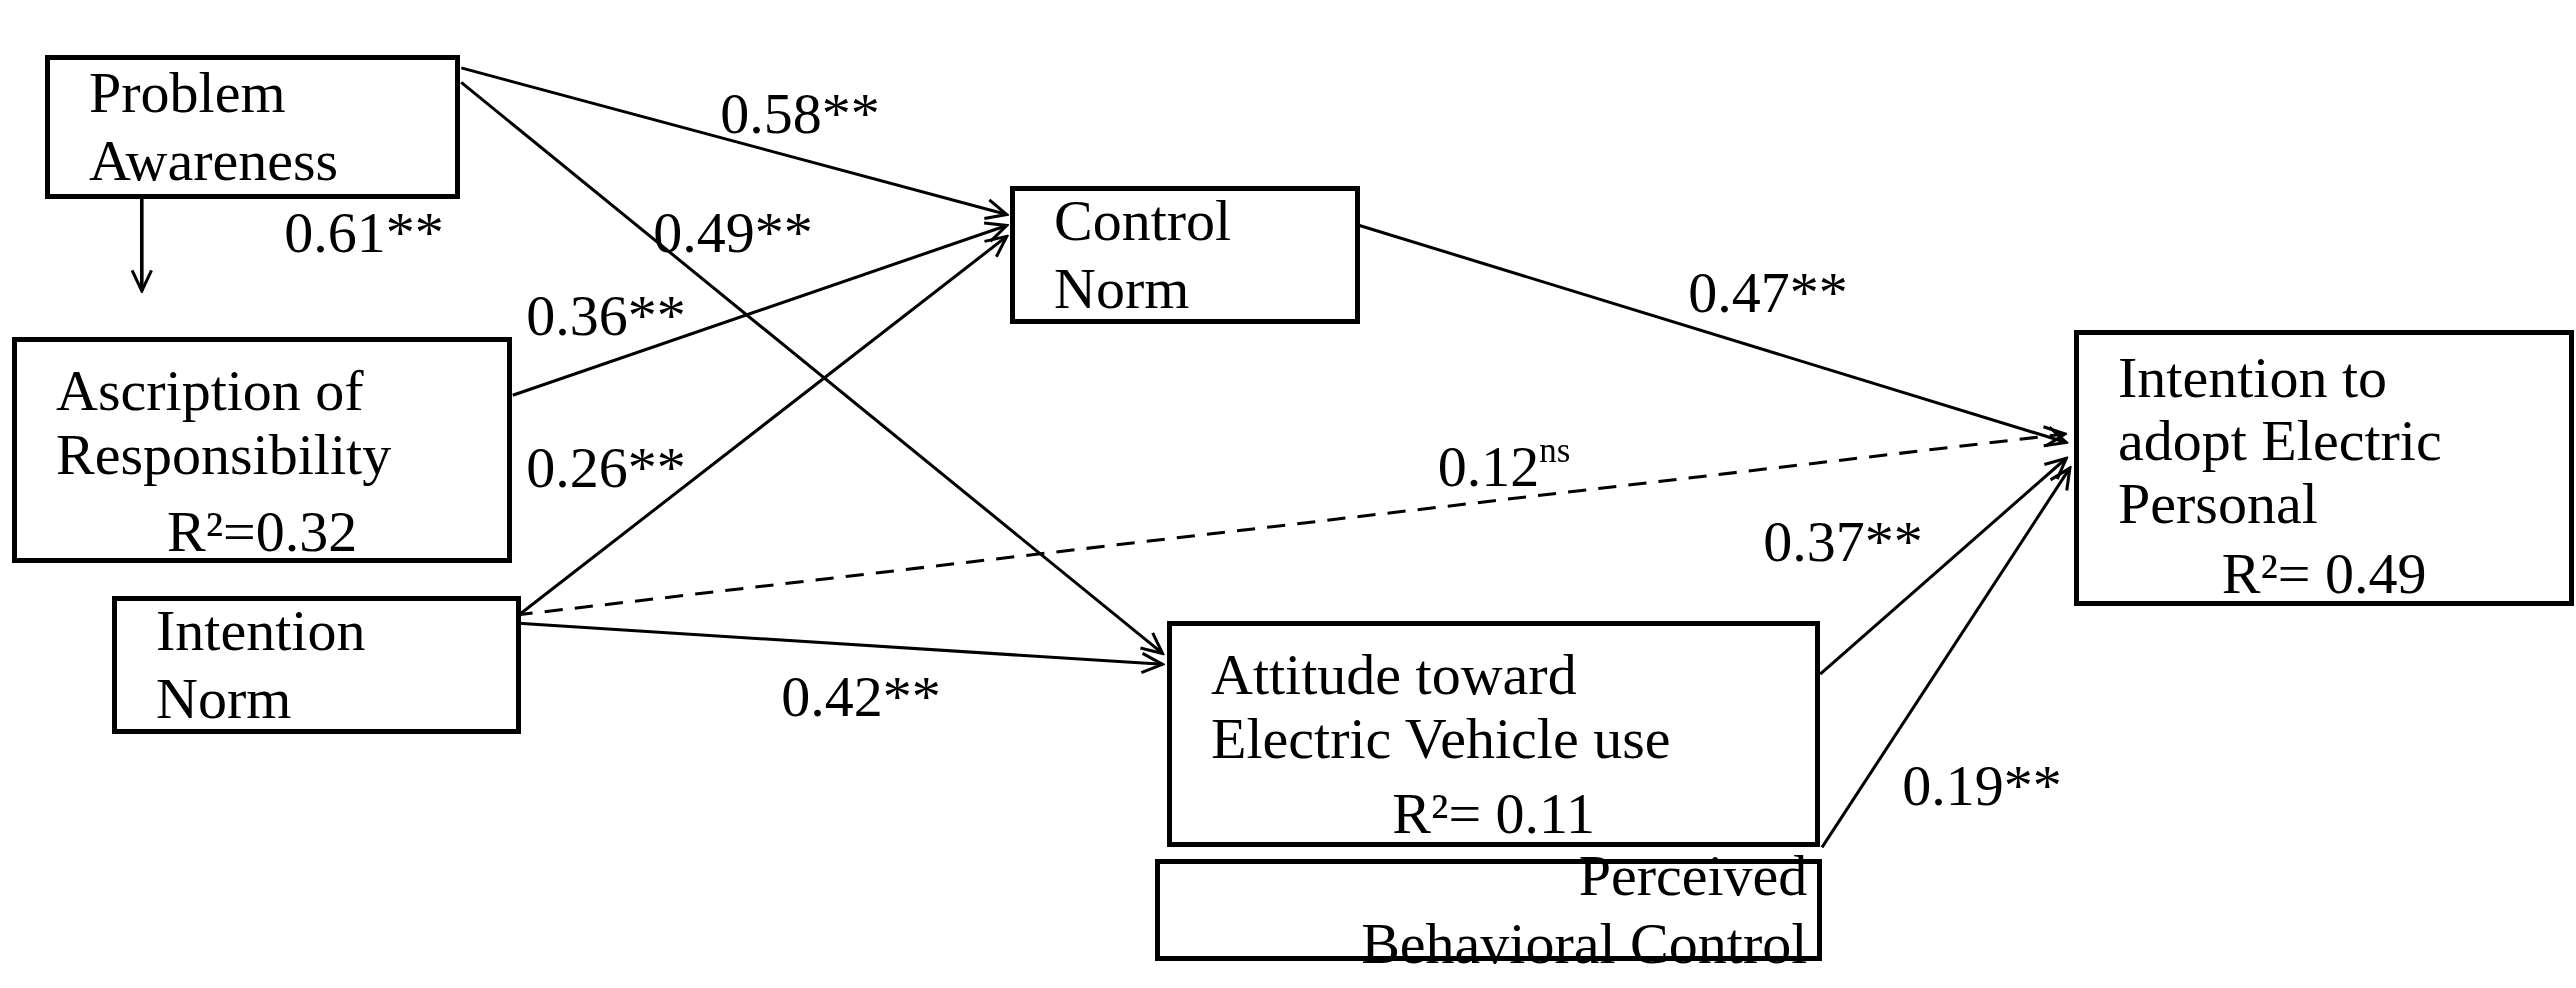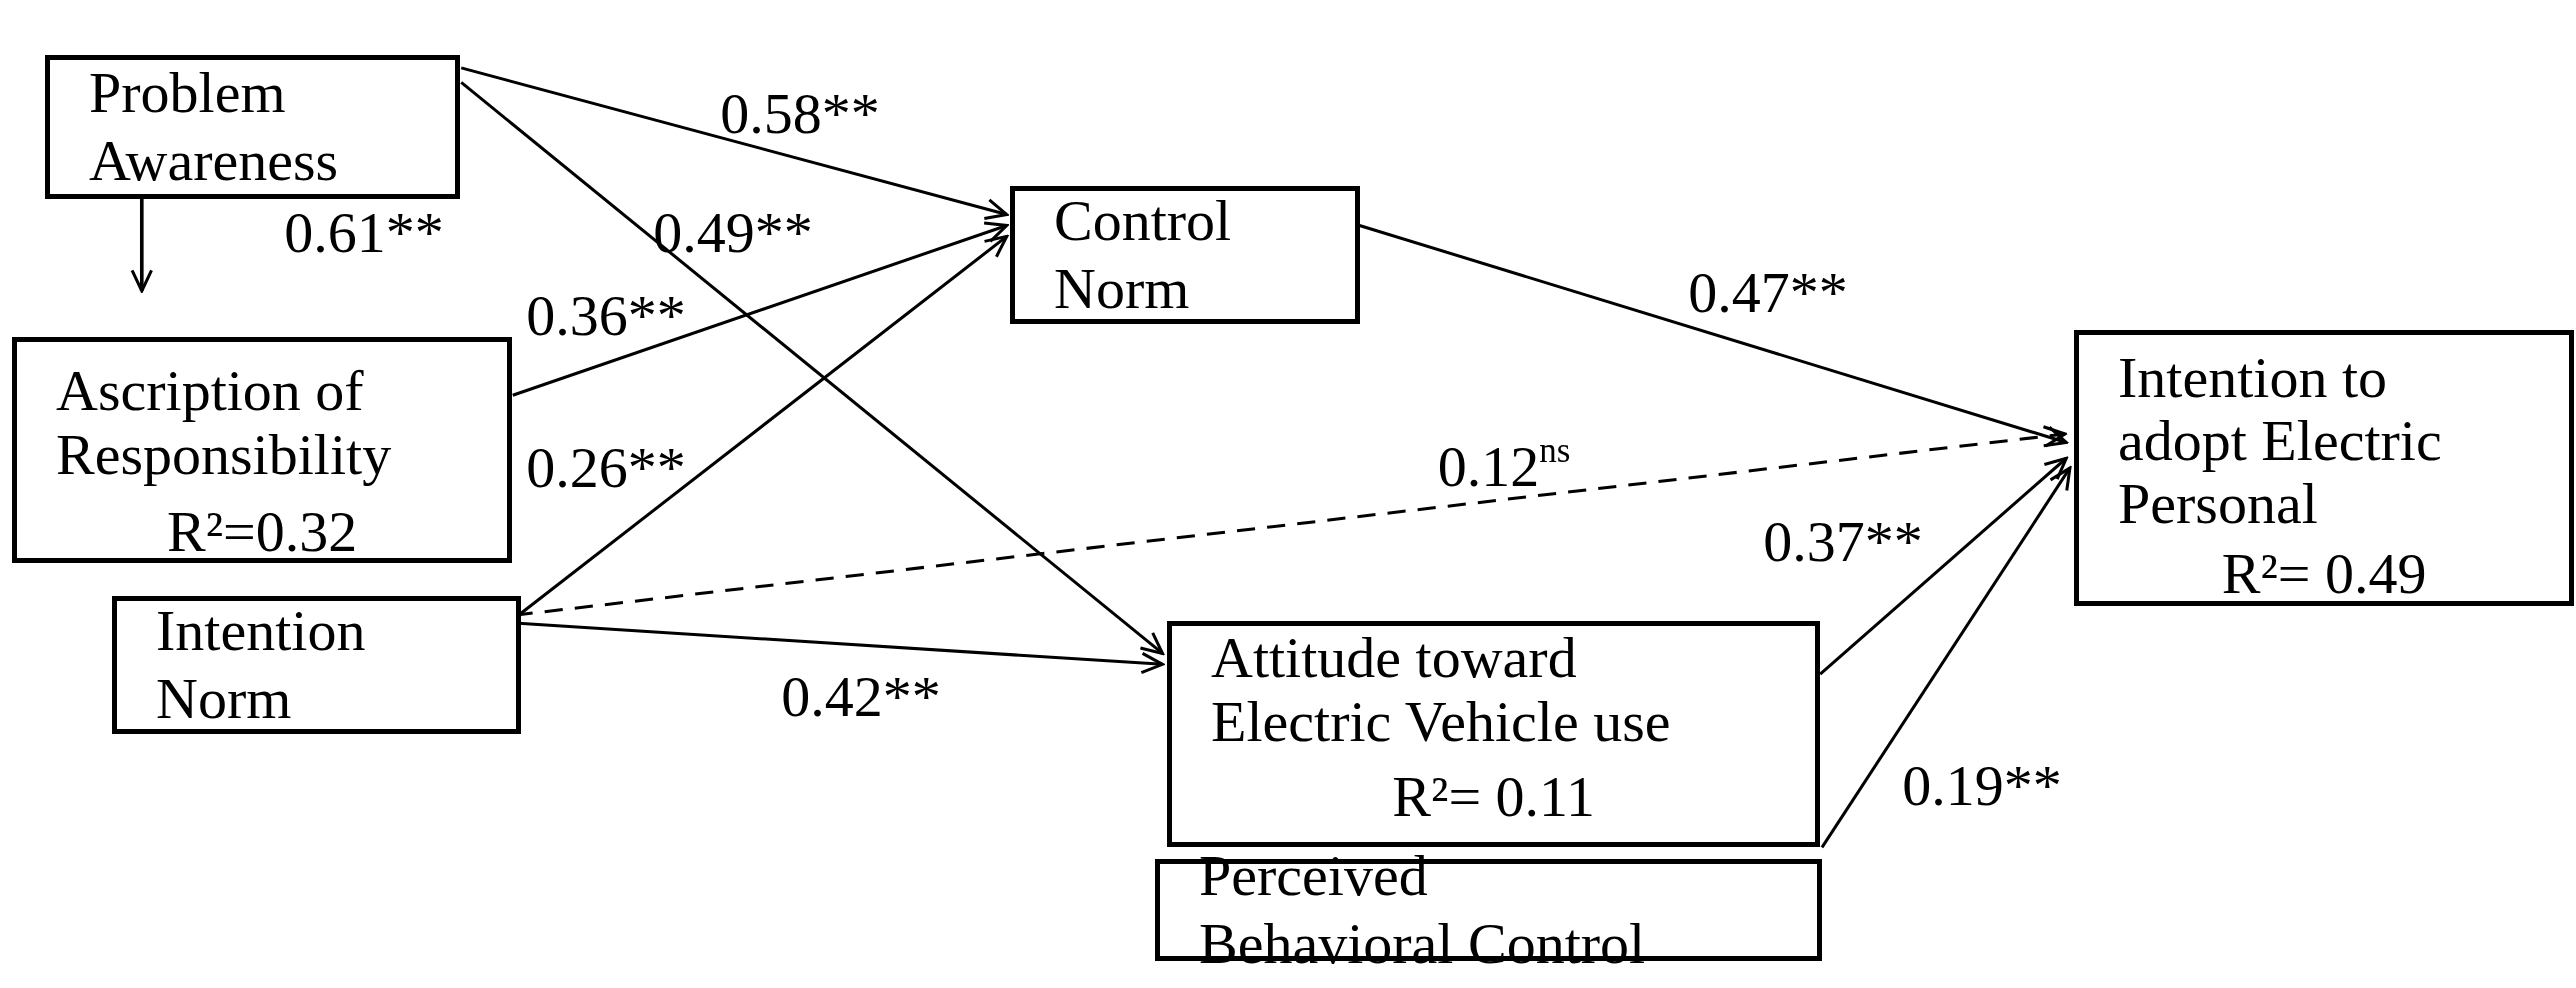--- a/index.html
+++ b/index.html
@@ -87,27 +87,27 @@
   <div class="node" style="left:112px; top:556px; width:409px; height:138px;">
     <div>Intention</div>
     <div>Norm</div>
   </div>
 
   <div class="node" style="left:1010px; top:146px; width:350px; height:138px;">
     <div>Control</div>
     <div>Norm</div>
   </div>
 
-  <div class="node" style="left:1167px; top:581px; width:653px; height:226px; justify-content:flex-start; line-height:64px;">
+  <div class="node" style="left:1167px; top:581px; width:653px; height:226px; justify-content:flex-start; padding-top:17px; line-height:64px;">
     <div>Attitude toward</div>
     <div>Electric Vehicle use</div>
     <div class="r2-line" style="margin-top:11px;">R²= 0.11</div>
   </div>
 
-  <div class="node" style="left:1155px; top:819px; width:667px; height:102px;">
+  <div class="node" style="left:1155px; top:819px; width:667px; height:102px;text-align:right;">
     <div>Perceived</div>
     <div>Behavioral Control</div>
   </div>
 
   <div class="node" style="left:2074px; top:290px; width:500px; height:276px; justify-content:flex-start; padding-top:11px; line-height:63px;">
     <div>Intention to</div>
     <div>adopt Electric</div>
     <div>Personal</div>
     <div class="r2-line" style="margin-top:7.3px;">R²= 0.49</div>
   </div>

